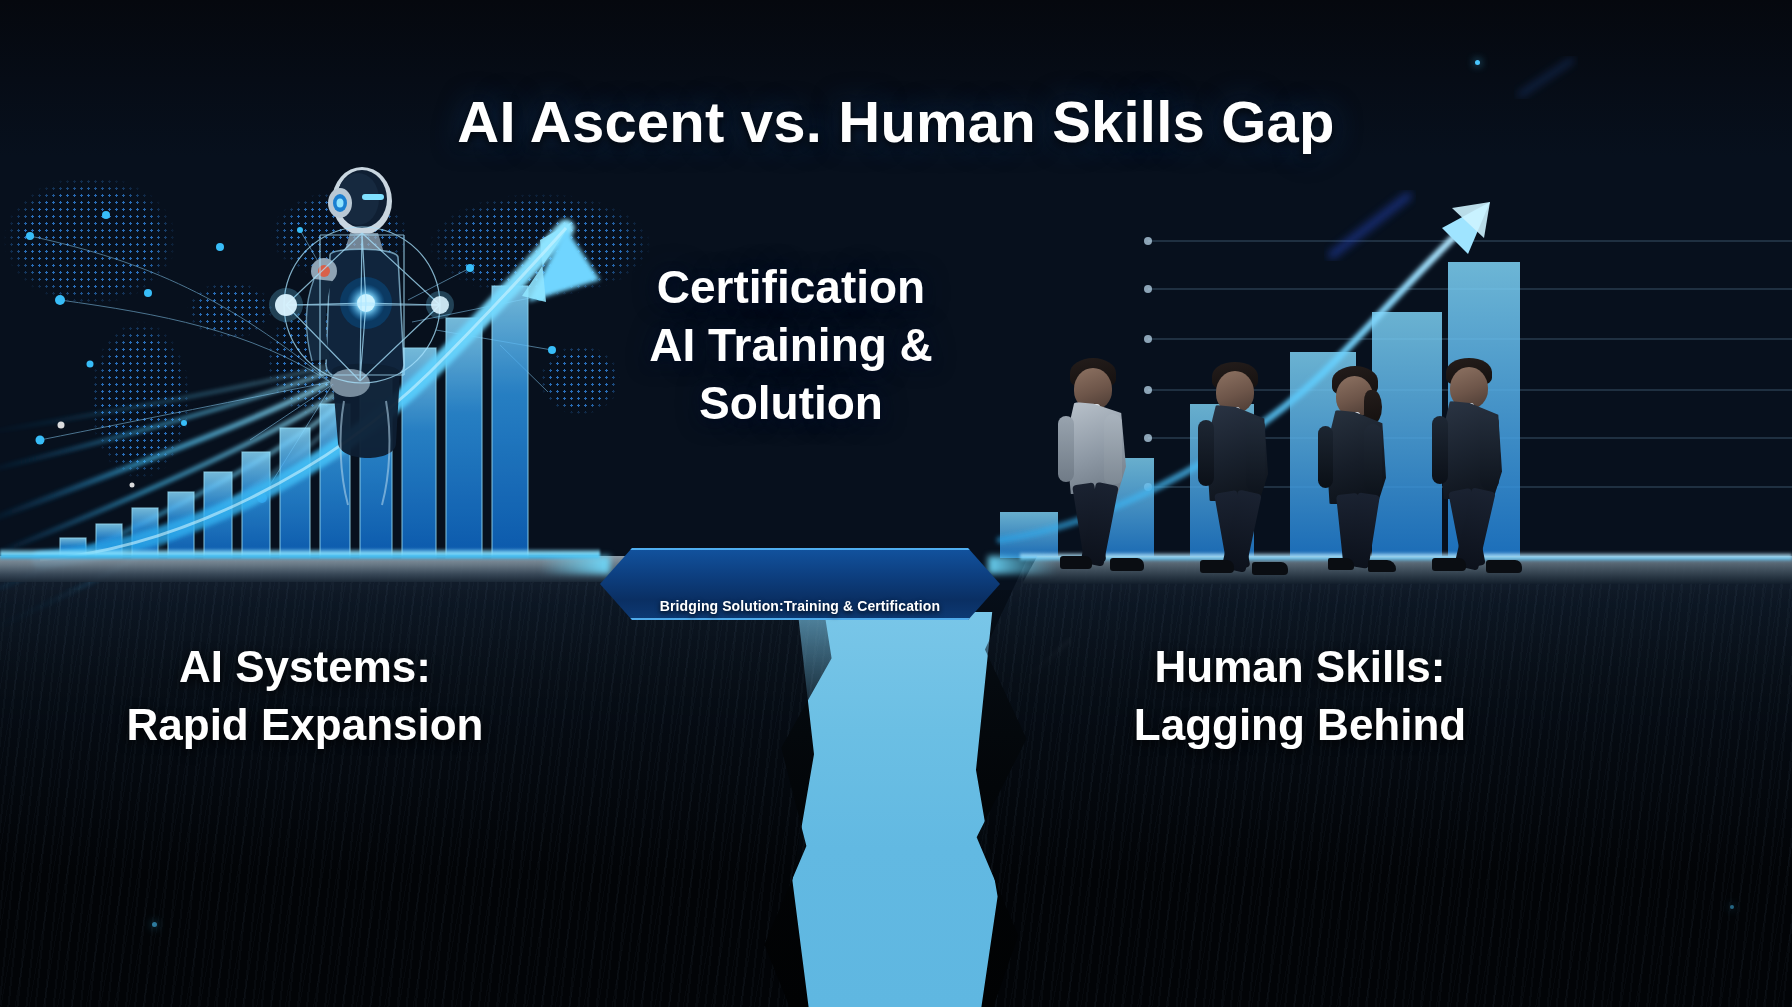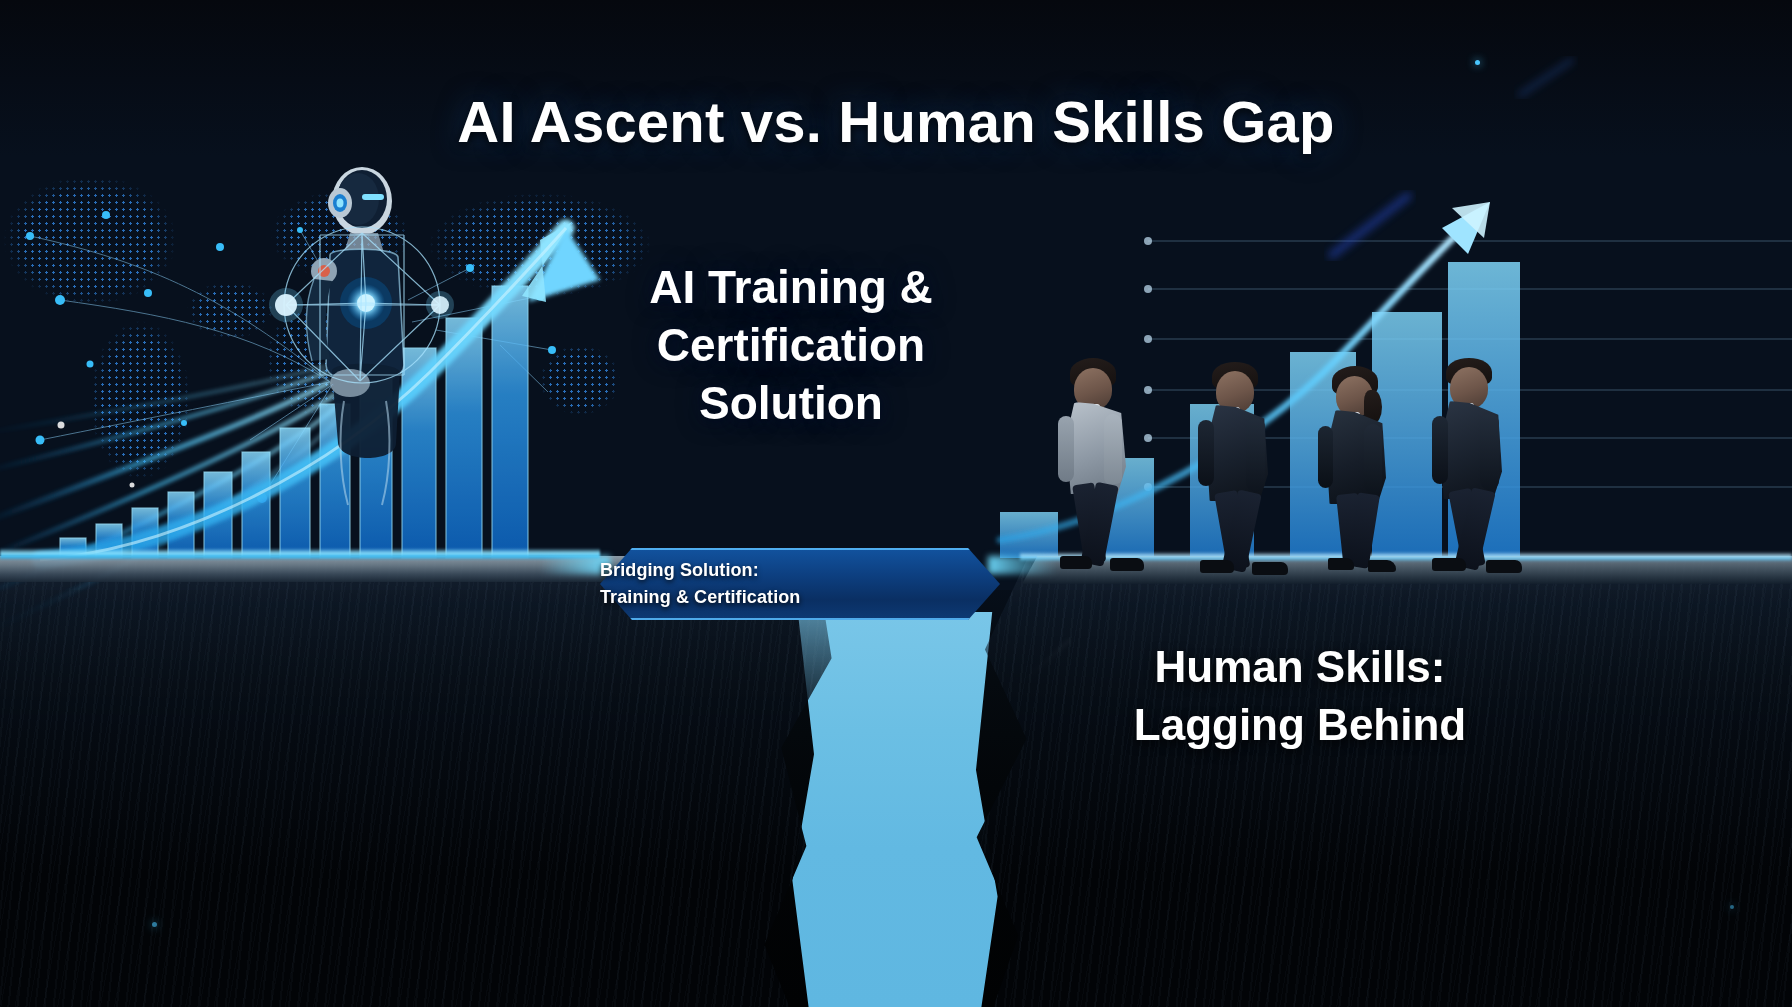--- a/index.html
+++ b/index.html
@@ -119,24 +119,24 @@
     box-shadow: 0 0 24px rgba(30,120,220,0.55);
   }
   .bridge-outline {
     position: absolute; inset: 0;
     clip-path: polygon(0% 50%, 8% 0%, 92% 0%, 100% 50%, 92% 100%, 8% 100%);
     background:
       linear-gradient(180deg, rgba(90,190,255,0.85) 0 2px, transparent 2px calc(100% - 2px), rgba(90,190,255,0.85) calc(100% - 2px) 100%);
   }
   .bridge-txt {
     position: absolute; inset: 0;
-    display: flex; flex-direction: column;
-    align-items: flex-start; justify-content: center;
+    display: flex; flex-direction: row;
+    align-items: flex-end; justify-content: center;
     color: #ffffff;
-    font-size: 18px; font-weight: bold;
+    font-size: 14px; font-weight: bold;
     line-height: 27px;
     text-shadow: 0 2px 5px rgba(0,0,0,0.9);
     letter-spacing: 0.1px;
   }
   .bridge-txt .ln { display:block; white-space: nowrap; }
 
   
   .bridge-glow-l, .bridge-glow-r {
     position: absolute; top: 556px; height: 18px; width: 70px; z-index: 44;
     filter: blur(3px);
@@ -514,37 +514,41 @@
     <div class="p-arm" style="left:16px; top:58px; width:16px; height:68px; background:linear-gradient(180deg,#1e2734 0%,#0b1018 100%); border-radius:9px;"></div>
     <div class="p-leg" style="left:32px; top:132px; width:23px; height:78px; transform:rotate(-11deg); transform-origin:top center;"></div>
     <div class="p-leg" style="left:56px; top:132px; width:24px; height:80px; transform:rotate(13deg); transform-origin:top center;"></div>
     <div class="p-shoe" style="left:16px; top:200px; width:34px; height:13px;"></div>
     <div class="p-shoe" style="left:70px; top:202px; width:36px; height:13px;"></div>
   </div>
 
   <div class="title">AI Ascent vs. Human Skills Gap</div>
 
   <div class="center-callout">
+    <span class="ln">Certification</span>
     <span class="ln">AI Training &amp;</span>
-    <span class="ln">Certification</span>
     <span class="ln">Solution</span>
   </div>
 
   <div class="bridge-glow-l"></div>
   <div class="bridge-glow-r"></div>
 
   <div class="bridge">
     <div class="bridge-shape"></div>
     <div class="bridge-outline"></div>
     <div class="bridge-txt">
       <span class="ln">Bridging Solution:</span>
       <span class="ln">Training &amp; Certification</span>
     </div>
   </div>
 
+  <div class="side-label" id="label-left">
+    <span class="ln">AI Systems:</span>
+    <span class="ln">Rapid Expansion</span>
+  </div>
 
   <div class="side-label" id="label-right">
     <span class="ln">Human Skills:</span>
     <span class="ln">Lagging Behind</span>
   </div>
 
   <div class="dot" style="left:1475px; top:60px; width:5px; height:5px;"></div>
   <div class="dot" style="left:152px; top:922px; width:5px; height:5px; opacity:.6;"></div>
   <div class="dot" style="left:1730px; top:905px; width:4px; height:4px; opacity:.5;"></div>
 

